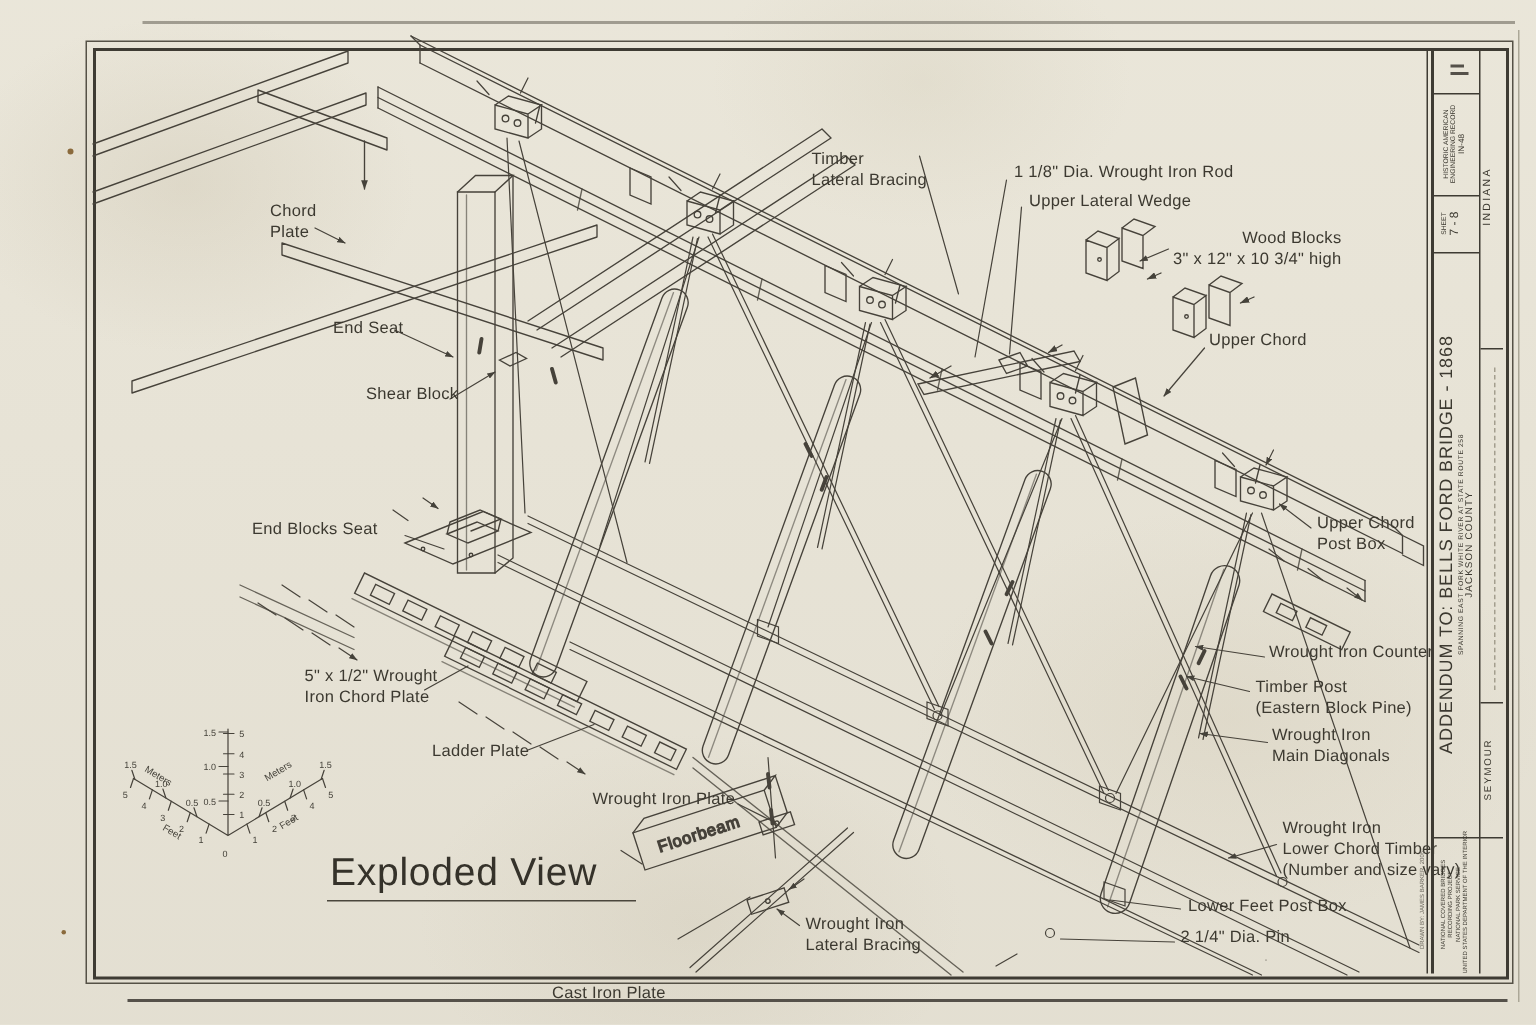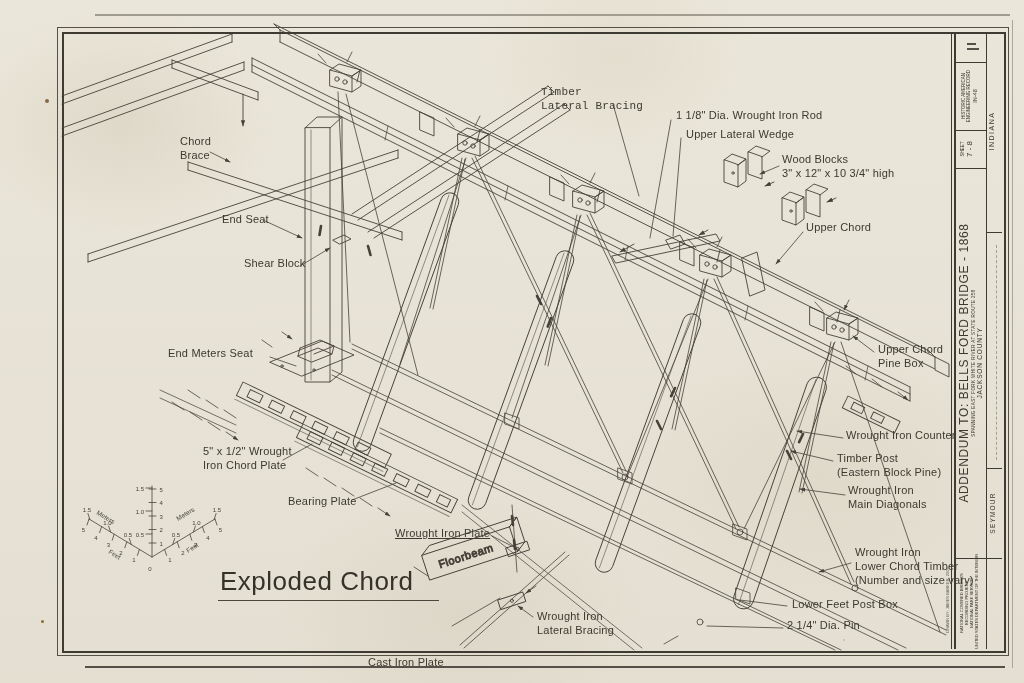--- a/index.html
+++ b/index.html
@@ -312,69 +312,69 @@
     <text x="150" y="571" text-anchor="middle">0</text>
     <text transform="translate(108,553) rotate(31)" font-size="6.5">Feet</text>
     <text transform="translate(96,514) rotate(31)" font-size="6.5">Meters</text>
     <text transform="translate(188,553) rotate(-31)" font-size="6.5">Feet</text>
     <text transform="translate(178,521) rotate(-31)" font-size="6.5">Meters</text>
   </g>
 </svg>
 
 <div class="lbl" style="left:180px;top:134px;">
     <span>Chord</span>
-    <span>Brace</span>
+    <span>Plate</span>
   </div>
 <div class="lbl" style="left:222px;top:212px;">End Seat</div>
 <div class="lbl" style="left:244px;top:256px;">Shear Block</div>
-<div class="lbl" style="left:168px;top:346px;">End Meters Seat</div>
+<div class="lbl" style="left:168px;top:346px;">End Blocks Seat</div>
 <div class="lbl" style="left:203px;top:444px;">
     <span>5" x 1/2" Wrought</span>
     <span>Iron Chord Plate</span>
   </div>
-<div class="lbl" style="left:288px;top:494px;">Bearing Plate</div>
-<div class="lbl" style="left:395px;top:526px;text-decoration:underline;">Wrought Iron Plate</div>
+<div class="lbl" style="left:288px;top:494px;">Ladder Plate</div>
+<div class="lbl" style="left:395px;top:526px;">Wrought Iron Plate</div>
 <div class="lbl" style="left:368px;top:618px;margin-top:37px;">Cast Iron Plate</div>
 <div class="lbl" style="left:537px;top:609px;">
     <span>Wrought Iron</span>
     <span>Lateral Bracing</span>
   </div>
-<div class="lbl" style="left:541px;top:85px;font-family:Liberation Mono, monospace;">
+<div class="lbl" style="left:541px;top:99px;">
     <span>Timber</span>
     <span>Lateral Bracing</span>
   </div>
 <div class="lbl" style="left:676px;top:108px;">1 1/8" Dia. Wrought Iron Rod</div>
 <div class="lbl" style="left:686px;top:127px;">Upper Lateral Wedge</div>
-<div class="lbl" style="left:782px;top:152px;">
+<div class="lbl" style="left:782px;top:152px;text-align:right;">
     <span>Wood Blocks</span>
     <span>3" x 12" x 10 3/4" high</span>
   </div>
 <div class="lbl" style="left:806px;top:220px;">Upper Chord</div>
 <div class="lbl" style="left:878px;top:342px;">
     <span>Upper Chord</span>
-    <span>Pine Box</span>
+    <span>Post Box</span>
   </div>
 <div class="lbl" style="left:846px;top:428px;">Wrought Iron Counter</div>
 <div class="lbl" style="left:837px;top:451px;">
     <span>Timber Post</span>
     <span>(Eastern Block Pine)</span>
   </div>
 <div class="lbl" style="left:848px;top:483px;">
     <span>Wrought Iron</span>
     <span>Main Diagonals</span>
   </div>
 <div class="lbl" style="left:855px;top:545px;">
     <span>Wrought Iron</span>
     <span>Lower Chord Timber</span>
     <span>(Number and size vary)</span>
   </div>
 <div class="lbl" style="left:792px;top:597px;">Lower Feet Post Box</div>
 <div class="lbl" style="left:787px;top:618px;">2 1/4" Dia. Pin</div>
 
-<div id="exploded-title">Exploded Chord</div>
+<div id="exploded-title">Exploded View</div>
 
 <div class="vline" style="left:951px;top:33px;width:1px;height:616px;"></div>
 <div class="vline" style="left:954px;top:33px;width:2px;height:616px;"></div>
 <div class="vline" style="left:986px;top:33px;width:1px;height:616px;"></div>
 <div class="hline" style="left:956px;top:62px;width:30px;height:1px;"></div>
 <div class="hline" style="left:956px;top:130px;width:30px;height:1px;"></div>
 <div class="hline" style="left:956px;top:168px;width:30px;height:1px;"></div>
 <div class="hline" style="left:956px;top:558px;width:46px;height:1px;"></div>
 <div class="hline" style="left:987px;top:232px;width:15px;height:1px;"></div>
 <div class="hline" style="left:987px;top:468px;width:15px;height:1px;"></div>

